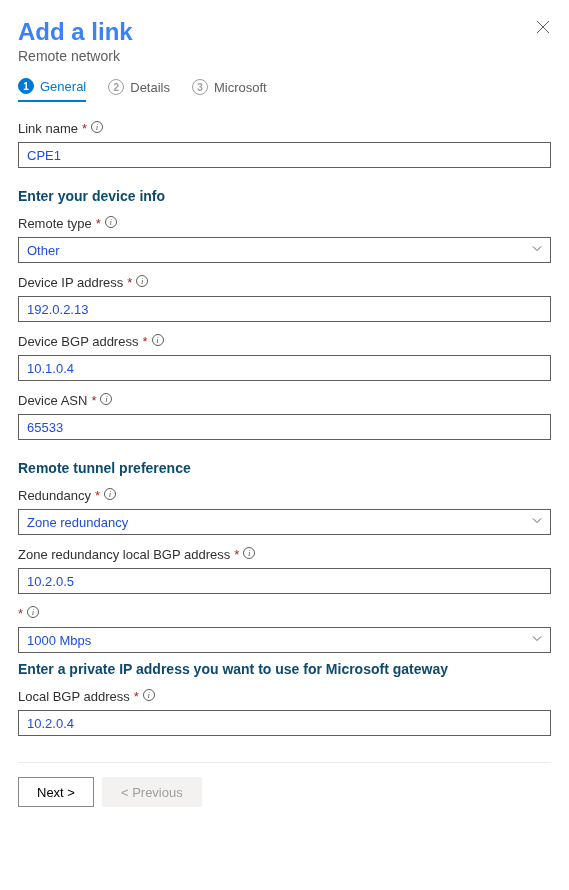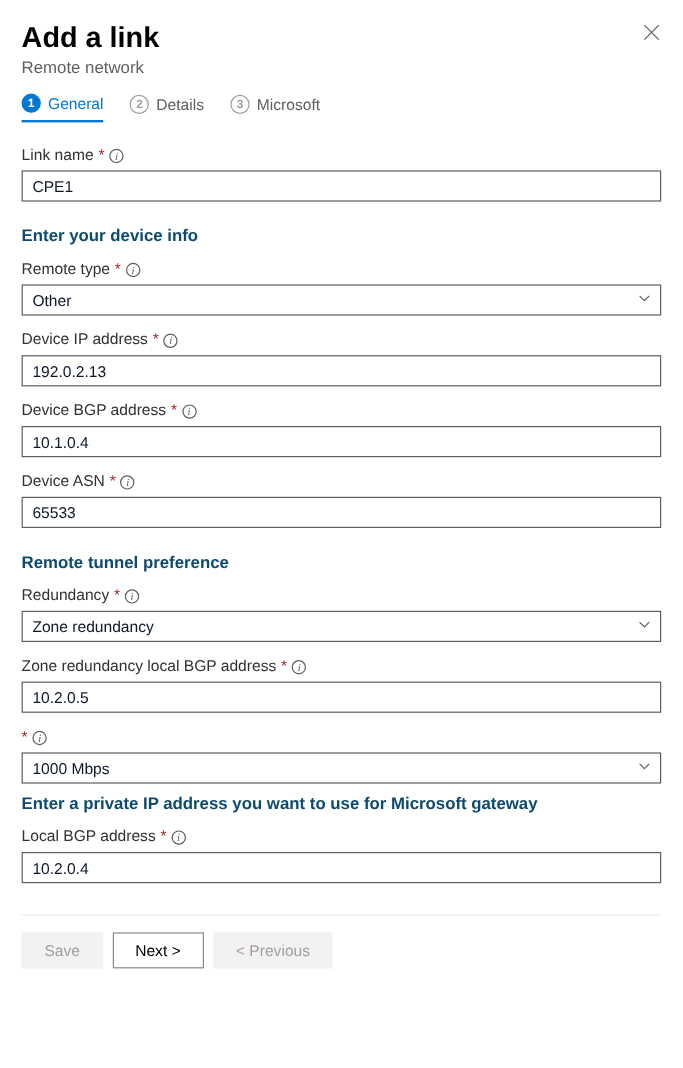--- a/index.html
+++ b/index.html
@@ -5,51 +5,51 @@
     * { box-sizing: border-box; margin: 0; padding: 0; }
     body {
       font-family: "Segoe UI", -apple-system, sans-serif;
       font-size: 13px;
       color: #323130;
       background: #fff;
       width: 569px;
       padding: 18px 18px 0 18px;
     }
     .header { position: relative; margin-bottom: 14px; }
-    .title { font-size: 24px; font-weight: 600; color: #000000; }
+    .title { font-size: 24px; font-weight: 600; color: #3b82f6; }
     .subtitle { font-size: 14px; color: #605e5c; margin-top: 2px; }
     .close-btn {
       position: absolute; top: 2px; right: 0;
       width: 16px; height: 16px;
       cursor: pointer; background: none; border: none;
       color: #605e5c;
     }
     .close-btn svg { width: 14px; height: 14px; }
     .tabs { display: flex; gap: 22px; border-bottom: 1px solid transparent; margin-bottom: 18px; }
     .tab { display: flex; align-items: center; gap: 6px; padding-bottom: 6px; cursor: pointer; color: #605e5c; }
     .tab .step-circle {
       width: 16px; height: 16px; border-radius: 50%;
       border: 1px solid #a19f9d; display: inline-flex;
       align-items: center; justify-content: center;
       font-size: 10px; font-weight: 600; color: #a19f9d;
     }
     .tab.active { color: #0078d4; border-bottom: 2px solid #0078d4; }
     .tab.active .step-circle { background: #0078d4; border-color: #0078d4; color: #fff; }
-    .field-label { display: flex; align-items: flex-end; gap: 4px; font-size: 13px; margin-bottom: 6px; margin-top: 12px; color: #323130; }
+    .field-label { display: flex; align-items: flex-start; gap: 4px; font-size: 13px; margin-bottom: 6px; margin-top: 12px; color: #323130; }
     .req { color: #a4262c; }
     .info-icon {
       width: 12px; height: 12px; border: 1px solid #605e5c; border-radius: 50%;
       display: inline-flex; align-items: center; justify-content: center;
       font-size: 9px; color: #605e5c; font-style: italic; font-family: serif;
       cursor: pointer;
     }
     .input, .select {
       width: 100%; height: 26px; border: 1px solid #605e5c;
       padding: 0 8px; font-size: 13px; font-family: inherit;
-      background: #fff; color: #0f172a;
+      background: #fff; color: #1d4ed8;
     }
     .select-wrap { position: relative; }
     .select-wrap .chevron {
       position: absolute; right: 8px; top: 50%; transform: translateY(-50%);
       pointer-events: none; color: #605e5c;
     }
     .select-wrap .chevron svg { width: 12px; height: 12px; }
     .select { appearance: none; padding-right: 36px; cursor: pointer; }
     .section-heading { font-weight: 700; font-size: 14px; margin-top: 20px; margin-bottom: 2px; color: #0c4a6e; }
     .section-heading.tight { margin-top: 8px; }
@@ -181,19 +181,18 @@
 <div class="field-label">
   <span>Local BGP address</span>
     <span class="req">*</span>
   <span class="info-icon">i</span>
 </div>
 <input class="input" value="10.2.0.4" style="">
 
 <div class="divider"></div>
 
 <div class="footer">
-  <button class="btn disabled">Save</button>
   <button class="btn">Next &gt;</button>
   <button class="btn disabled">&lt; Previous</button>
 </div>
 
 
 
 
 </body></html>

